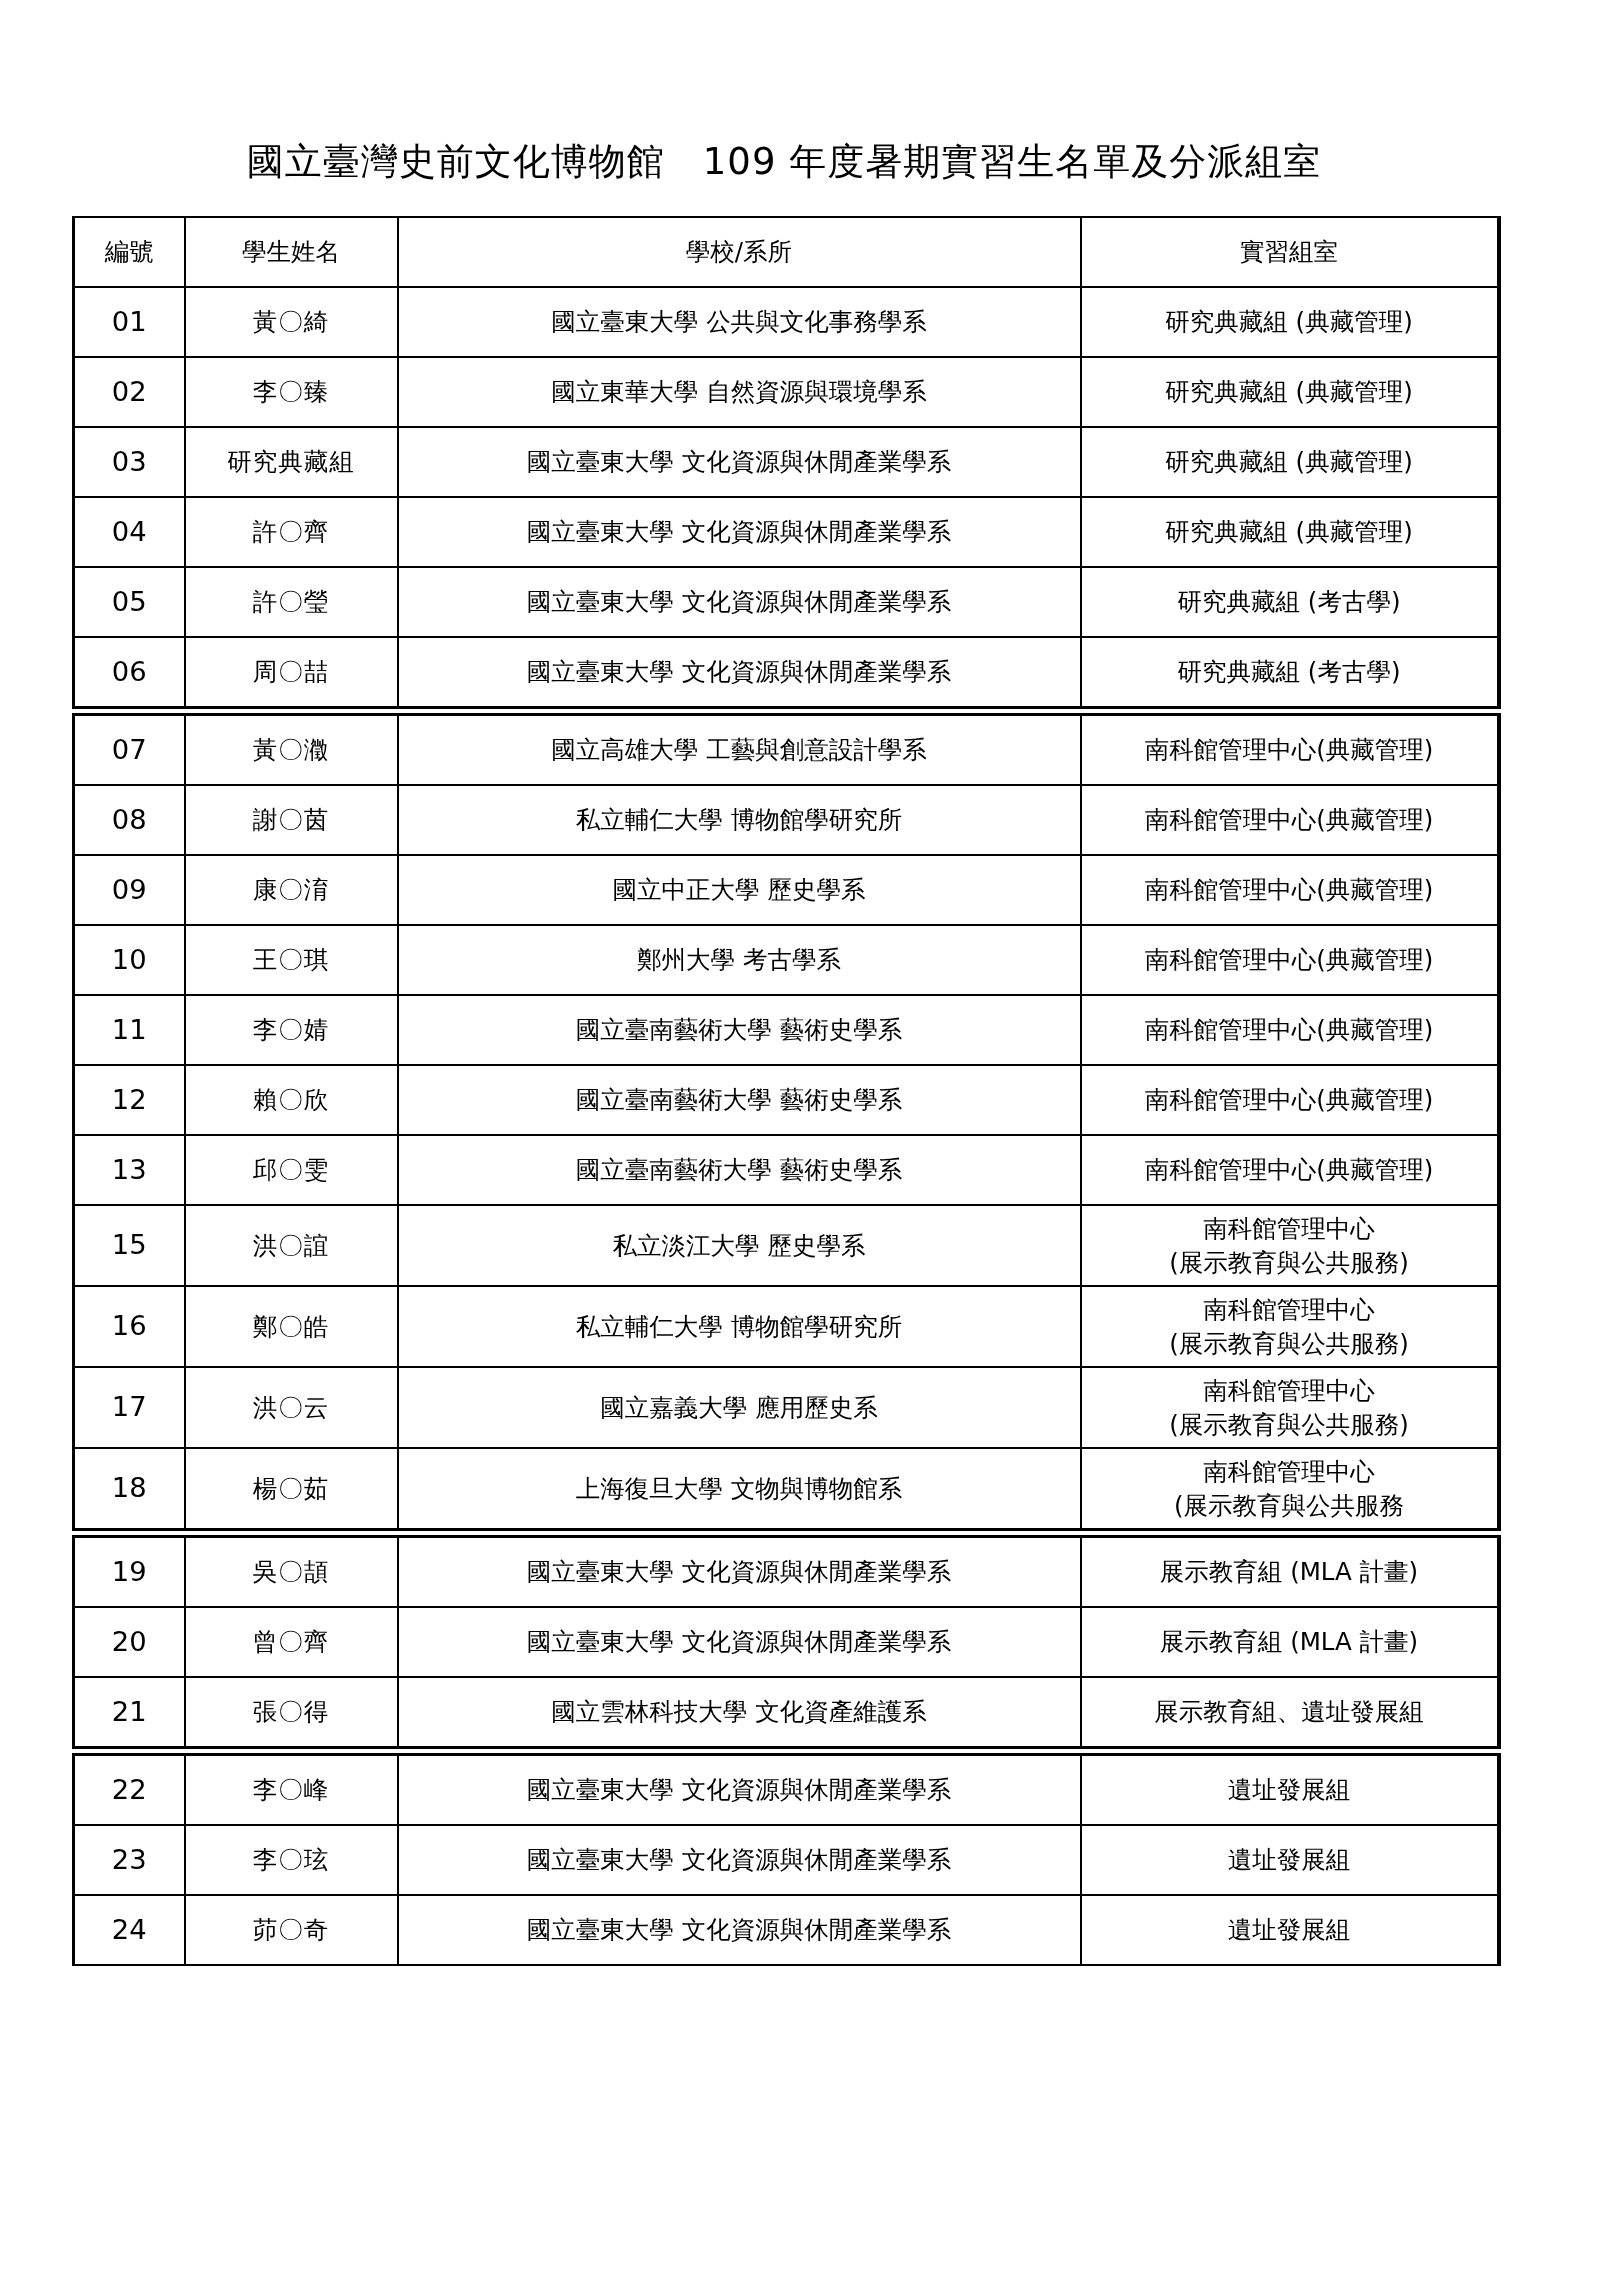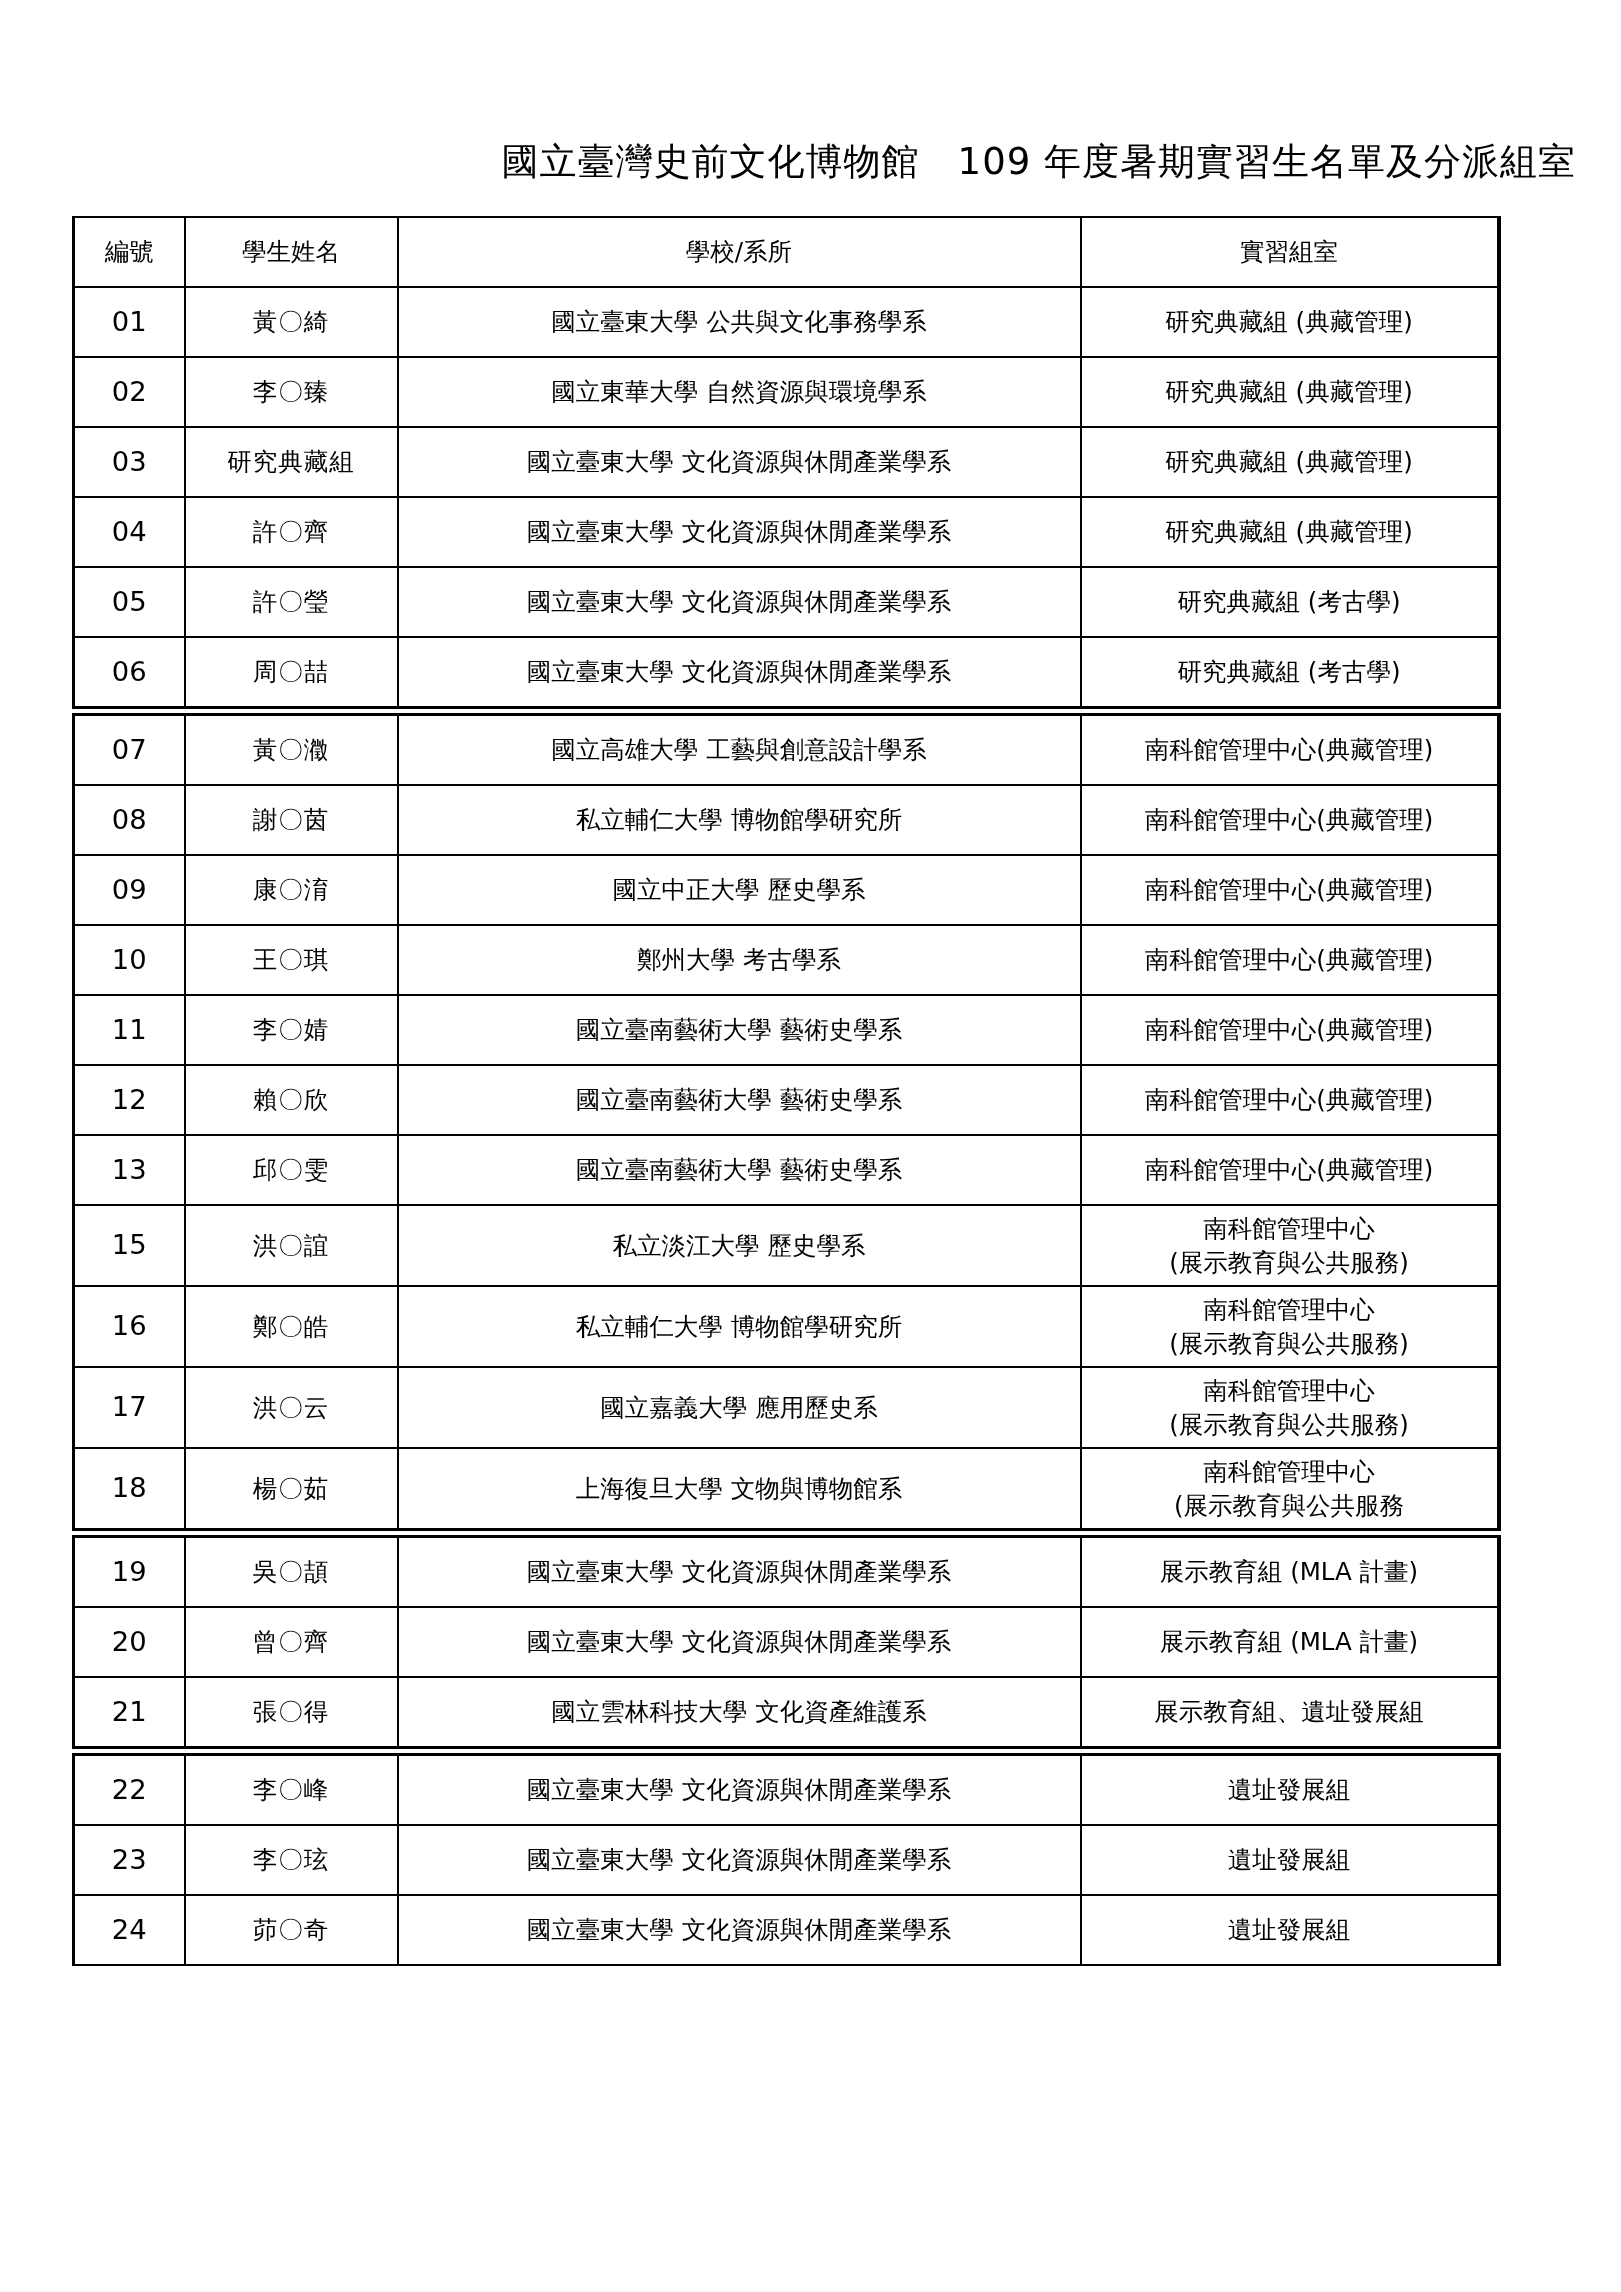--- a/index.html
+++ b/index.html
@@ -12,25 +12,24 @@
       height: 2293px;
       position: relative;
       font-family: "DejaVu Sans", "Liberation Sans", sans-serif;
       color: #000000;
     }
     .page-title {
       position: absolute;
       top: 137px;
       left: 0;
       width: 1568px;
-      text-align: right;
+      text-align: center;
       font-size: 37px;
       letter-spacing: 1px;
       white-space: pre;
-      margin-left: 8px;
     }
     table.roster {
       position: absolute;
       top: 216px;
       left: 72px;
       width: 1424px;
       border-collapse: collapse;
       table-layout: fixed;
       font-size: 24.5px;
     }

